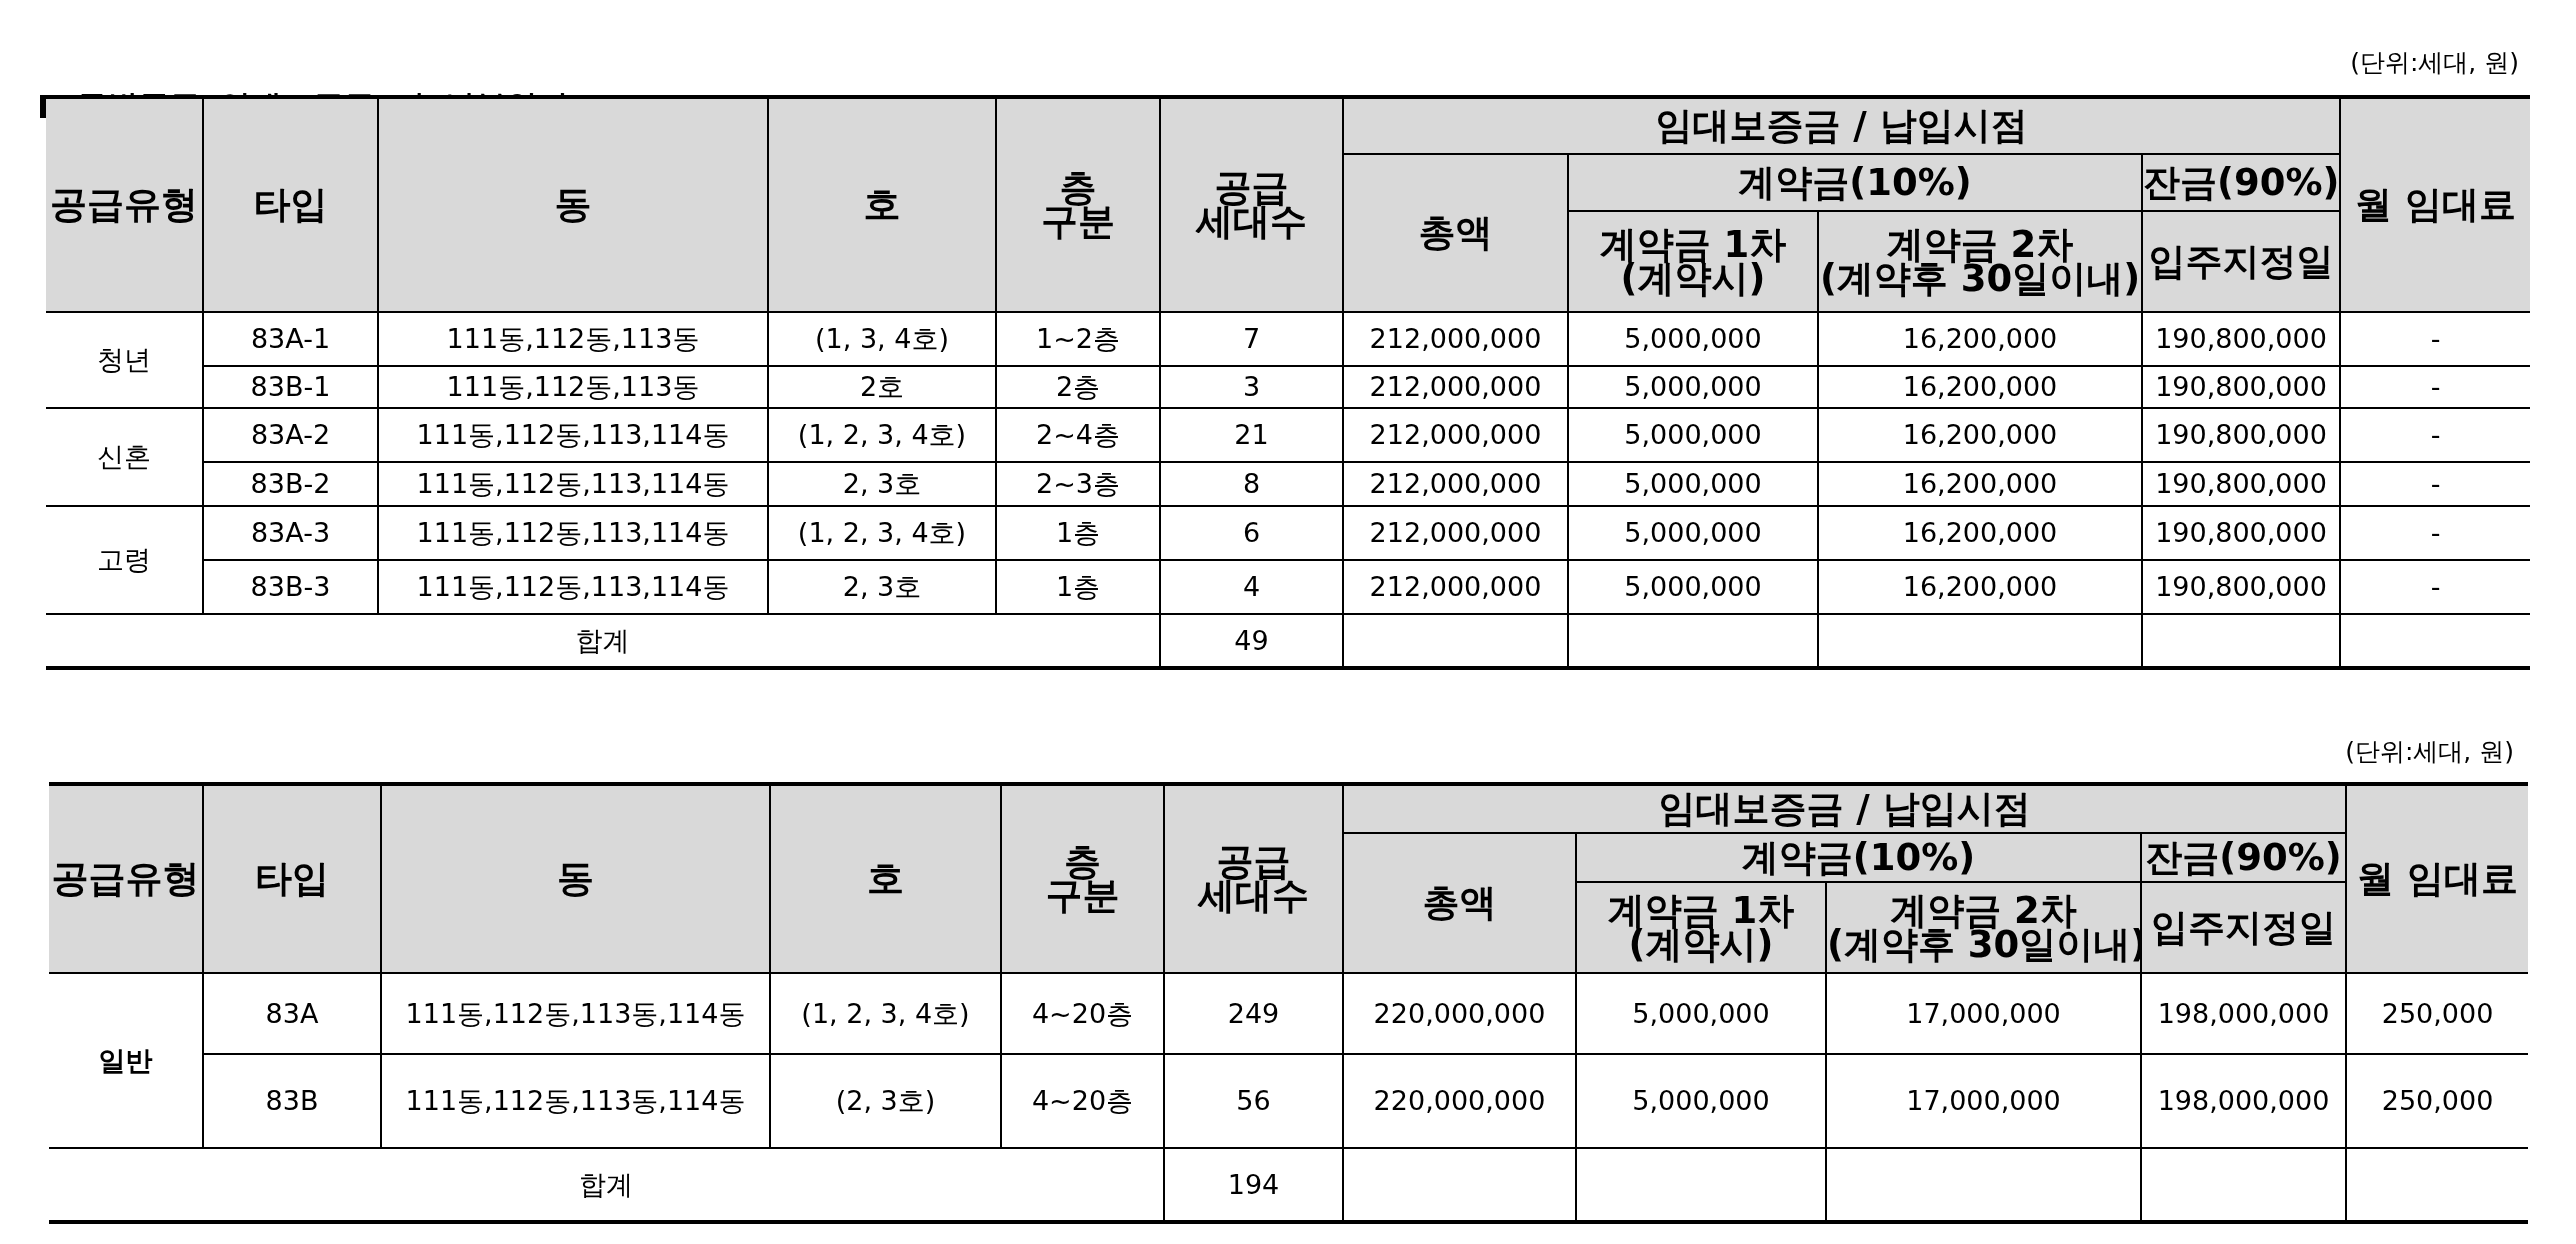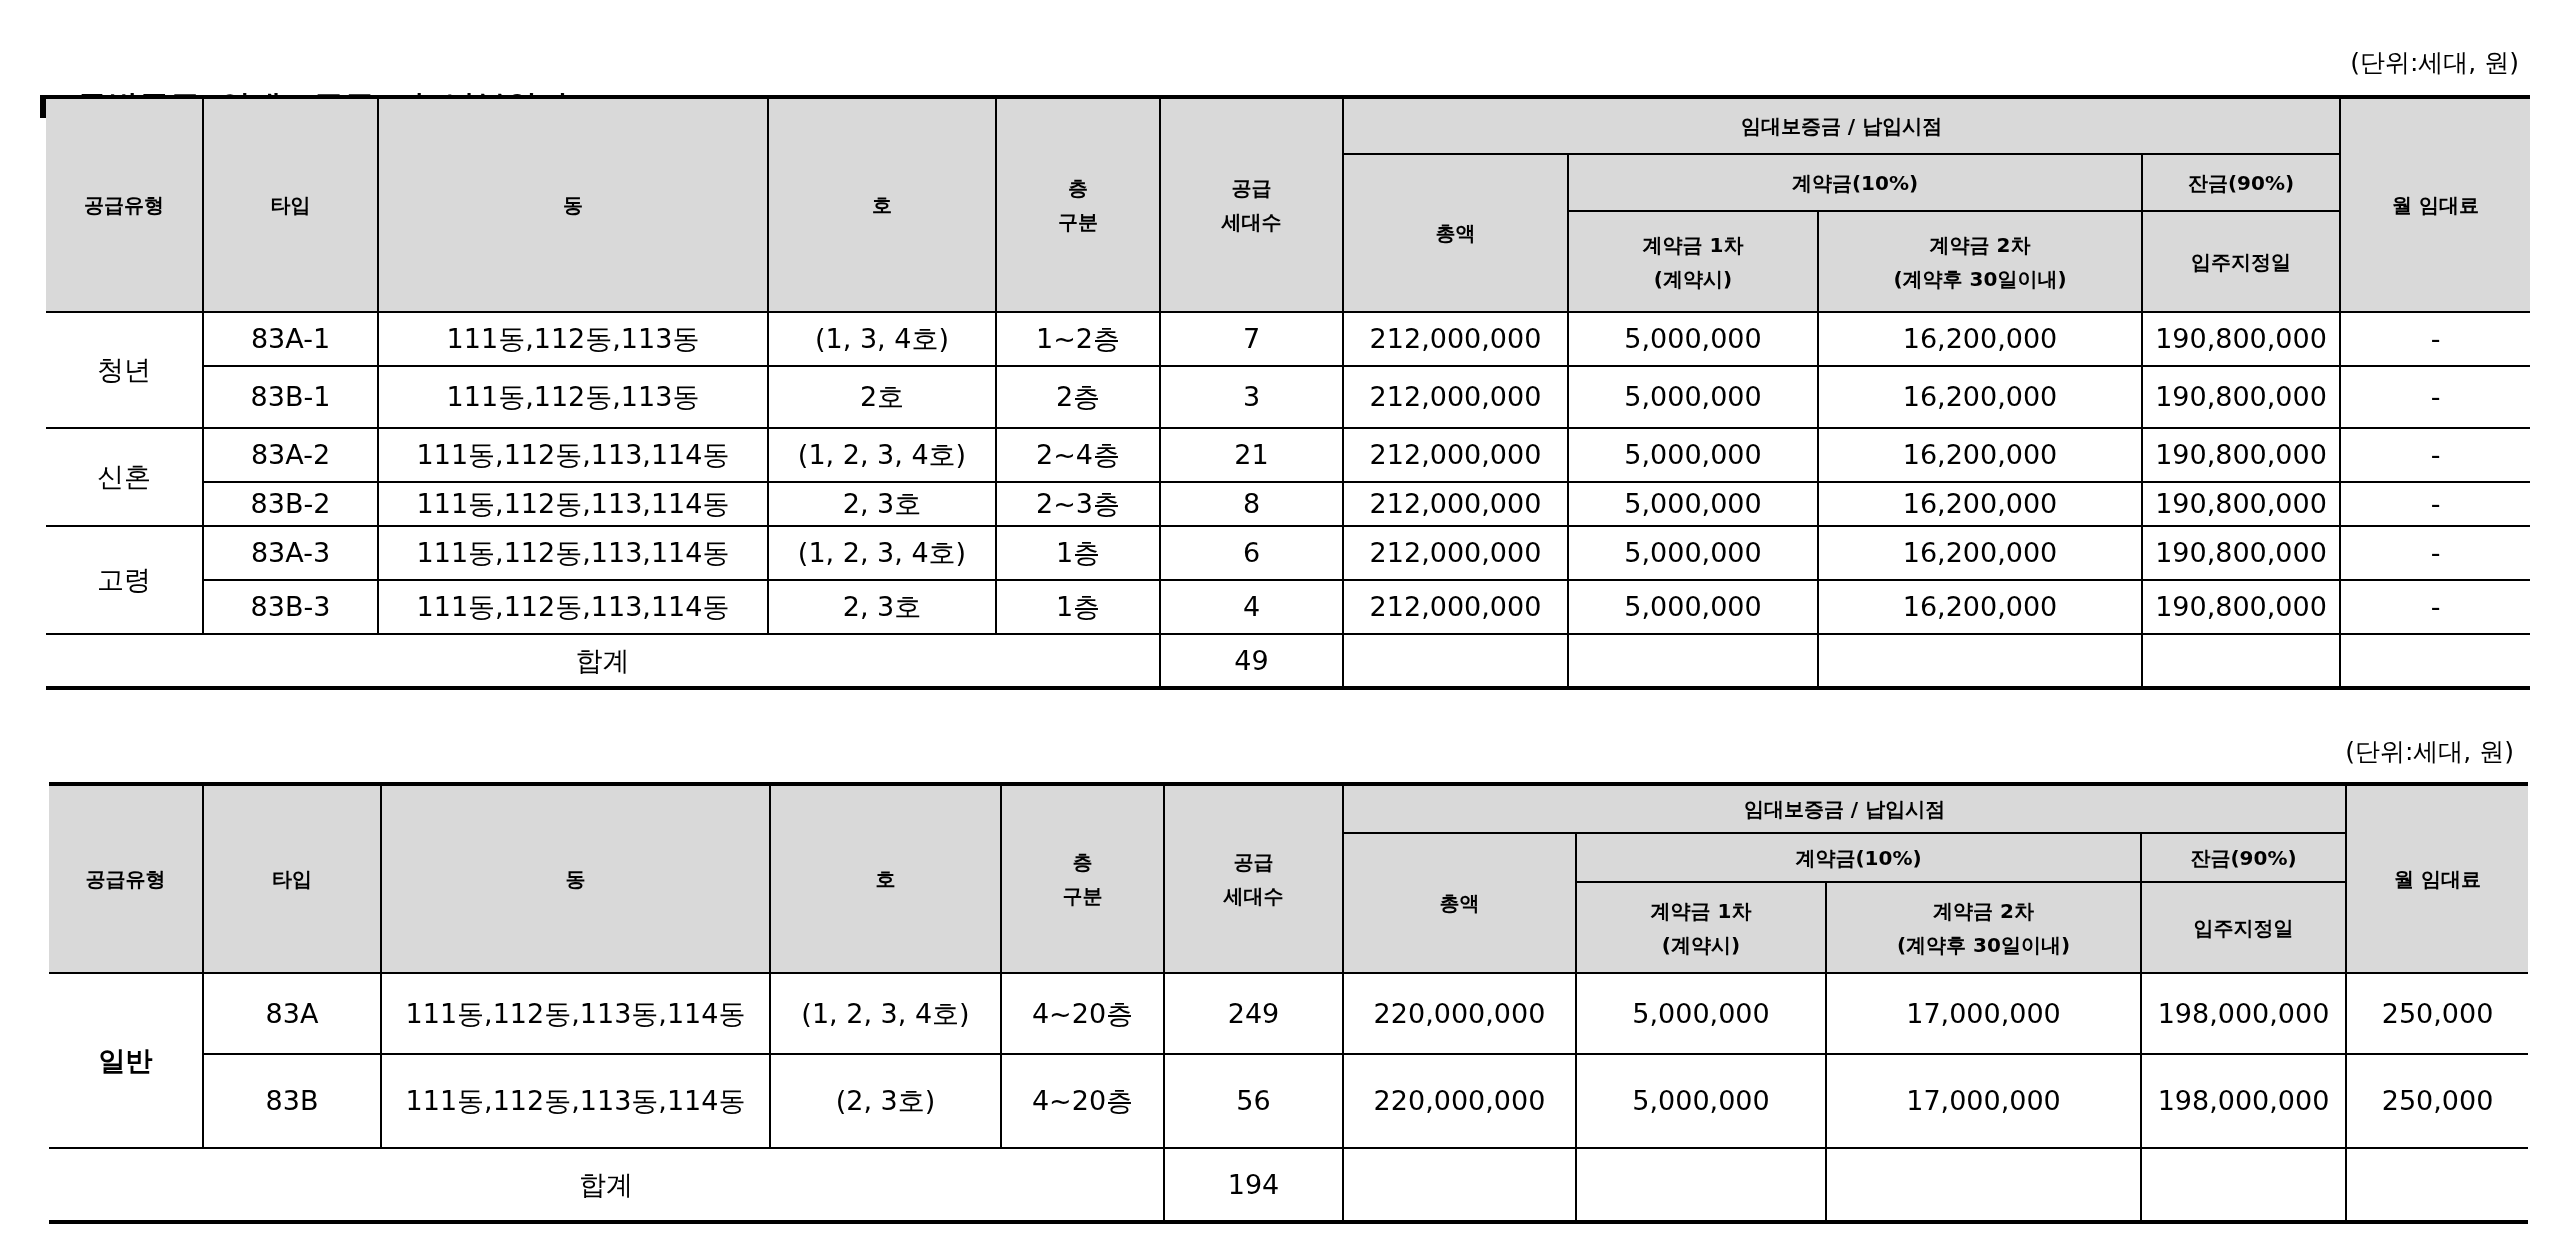--- a/index.html
+++ b/index.html
@@ -6,21 +6,21 @@
   body { width:2576px; height:1244px; position:relative; overflow:hidden;
          font-family:"DejaVu Sans","Liberation Sans",sans-serif; color:#000; }
   .title { position:absolute; font-weight:bold; font-size:30px; line-height:36px; white-space:nowrap;margin-top:44px; }
   .title .sq { display:inline-block; width:23px; height:23px; background:#000; margin-right:14px; vertical-align:-2px; }
   .title .txt { letter-spacing:1px; word-spacing:8px; }
   .unit { position:absolute; font-size:25px; line-height:30px; white-space:nowrap; text-align:center; }
   table.sched { position:absolute; border-collapse:collapse; table-layout:fixed;
                 border-top:4px solid #000; border-bottom:4px solid #000; }
   table.sched td, table.sched th { border:2px solid #000; text-align:center; vertical-align:middle;
                 padding:0; font-size:27px; line-height:34px; overflow:hidden; white-space:nowrap; }
-  table.sched th { background:#d9d9d9; font-weight:bold; font-size:20px; }
+  table.sched th { background:#d9d9d9; font-weight:bold; font-size:37px; }
   table.sched tr > *:first-child { border-left:none; }
   table.sched tr > *:last-child { border-right:none; }
   table.sched thead tr:first-child > * { border-top:none; }
   table.sched tfoot tr > * { border-bottom:none; }
   .bold { font-weight:bold; }
   .hdrbottom th { border-bottom:3px solid #000; }
 </style>
 </head>
 <body>
 
@@ -84,21 +84,21 @@
       <td>111동,112동,113동</td>
       <td>(1, 3, 4호)</td>
       <td>1~2층</td>
       <td>7</td>
       <td>212,000,000</td>
       <td>5,000,000</td>
       <td>16,200,000</td>
       <td>190,800,000</td>
       <td>-</td>
     </tr>
-    <tr style="height:62px">
+    <tr style="height:42px">
       <td>83B-1</td>
       <td>111동,112동,113동</td>
       <td>2호</td>
       <td>2층</td>
       <td>3</td>
       <td>212,000,000</td>
       <td>5,000,000</td>
       <td>16,200,000</td>
       <td>190,800,000</td>
       <td>-</td>

